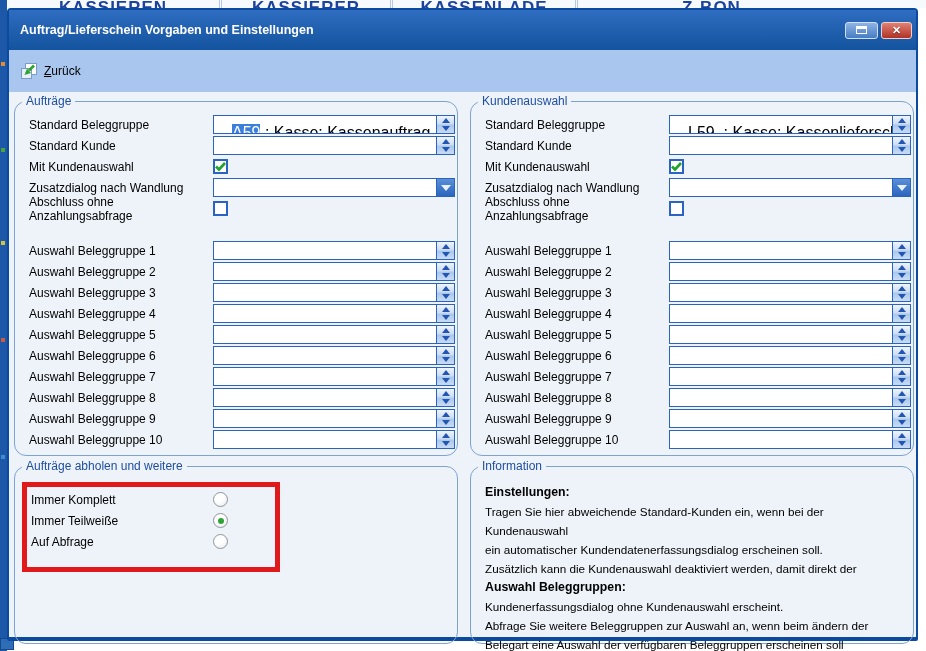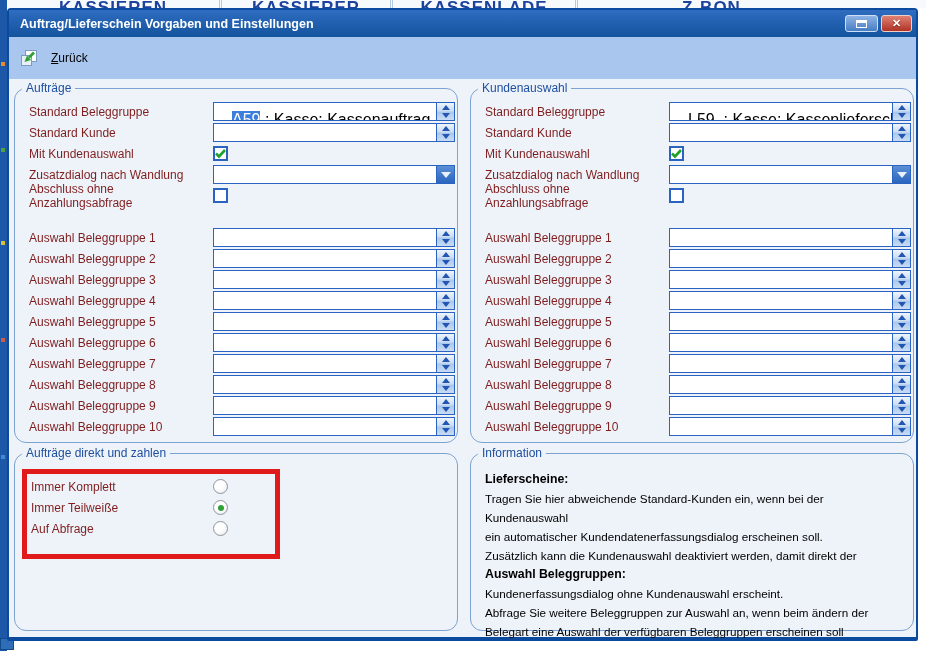--- a/index.html
+++ b/index.html
@@ -28,61 +28,61 @@
   .left-strip .speck { position:absolute; left:1px; width:4px; height:4px; }
   .bottom-chip { position:absolute; left:0; top:638px; width:14px; height:12px; background:#2f6db6; border:1px solid #124a8e; }
 
   
   .dialog {
     position:absolute; left:7px; top:8px; width:911px; height:633px;
     background:#eef3fa; border:2px solid #0b4a9e; border-bottom-width:4px;
     border-radius:4px 4px 2px 2px;
   }
   .titlebar {
-    height:27px; background:linear-gradient(180deg,#2e6dc0 0%,#14539e 100%);
+    height:40px; background:linear-gradient(180deg,#2e6dc0 0%,#14539e 100%);
     display:flex; align-items:center; padding:0 4px 0 11px;
   }
   .title-text { color:#fff; font-weight:bold; font-size:12.5px; }
   .win-buttons { margin-left:auto; display:flex; gap:3px; align-items:center; }
   .btn-restore {
     width:33px; height:17px; border:1px solid #cfe0f4; border-radius:3px;
     background:linear-gradient(180deg,#8fb4e4,#467cc4);
     display:flex; align-items:center; justify-content:center; cursor:pointer;
   }
   .restore-glyph { width:11px; height:8px; border:1px solid #fff; border-top-width:3px; background:transparent; }
   .btn-close {
     width:31px; height:17px; border:1px solid #f0cfc7; border-radius:3px;
     background:linear-gradient(180deg,#e08174,#b03226);
     display:flex; align-items:center; justify-content:center; cursor:pointer;
     color:#fff; font-weight:bold; font-size:11px; text-shadow:0 1px 1px #701508;
   }
   .toolbar {
     height:42px; background:#a9c7ee; display:flex; align-items:center; padding-left:12px;
   }
-  .back-button { display:flex; align-items:center; gap:14px; cursor:pointer; }
+  .back-button { display:flex; align-items:center; gap:7px; cursor:pointer; }
   .back-label { font-size:12px; color:#000; }
   .back-label::first-letter { text-decoration:underline; }
 
   .content { position:relative; width:100%; height:562px; }
 
   
   .group { position:absolute; border:1px solid #7da3d0; border-radius:12px; }
   .group-title {
     position:absolute; top:-8px; left:7px; padding:0 4px;
     background:#eef3fa; color:#1e4fa0; font-size:12px; line-height:14px;
   }
   .g-auftraege     { left:5px;   top:9px;   width:444px; height:355px; }
   .g-lieferscheine { left:461px; top:9px;   width:444px; height:355px; }
   .g-abholen       { left:5px;   top:374px; width:444px; height:178px; }
   .g-information   { left:461px; top:374px; width:444px; height:178px; }
 
   .rows { padding:12px 2px 0 14px; }
   .row { display:flex; align-items:center; height:21px; }
   .row.gap-above { margin-top:21px; }
-  .row-label { flex:1; font-size:12px; color:#7f1d1d; }
+  .row-label { flex:1; font-size:12px; color:#000000; }
   .field-col { width:242px; display:flex; align-items:center; }
 
   
   .spin-field { display:flex; width:242px; height:19px; border:1px solid #2a63c2; background:#fff; }
   .spin-text { flex:1; font-size:16px; line-height:16px; padding:9px 3px 0; white-space:pre; overflow:hidden;margin-left:15px; }
   .sel { background:#3c7edb; color:#fff; }
   .spin-btn {
     width:18px; border-left:1px solid #2a63c2; cursor:pointer;
     background:linear-gradient(180deg,#eef5fd 0%,#cdddf4 45%,#aac8ec 55%,#c9dcf4 100%);
     display:flex; flex-direction:column; align-items:center; justify-content:center; gap:3px;
@@ -471,21 +471,21 @@
               <span class="spin-btn">
                 <i class="tri-up"></i>
                 <i class="tri-down"></i>
               </span>
             </span>
         </div>
       </div>
     </div>
 
     <div class="group g-abholen">
-      <span class="group-title">Aufträge direkt und zahlen</span>
+      <span class="group-title">Aufträge abholen und weitere</span>
       <div class="g3-rows">
         <div class="row">
           <span class="row-label">Immer Komplett</span>
           <span class="field-col">
               <span class="radio"></span>
             </span>
         </div>
         <div class="row">
           <span class="row-label">Immer Teilweiße</span>
           <span class="field-col">
@@ -499,21 +499,21 @@
           <span class="field-col">
               <span class="radio"></span>
             </span>
         </div>
       </div>
     </div>
 
     <div class="group g-information">
       <span class="group-title">Information</span>
       <div class="info-lines">
-        <div class="info-line bold">Lieferscheine:</div>
+        <div class="info-line bold">Einstellungen:</div>
         <div class="info-line">Tragen Sie hier abweichende Standard-Kunden ein, wenn bei der Kundenauswahl</div>
         <div class="info-line">ein automatischer Kundendatenerfassungsdialog erscheinen soll.</div>
         <div class="info-line">Zusätzlich kann die Kundenauswahl deaktiviert werden, damit direkt der</div>
         <div class="info-line bold">Auswahl Beleggruppen:</div>
         <div class="info-line">Kundenerfassungsdialog ohne Kundenauswahl erscheint.</div>
         <div class="info-line">Abfrage Sie weitere Beleggruppen zur Auswahl an, wenn beim ändern der</div>
         <div class="info-line">Belegart eine Auswahl der verfügbaren Beleggruppen erscheinen soll</div>
       </div>
     </div>
 

